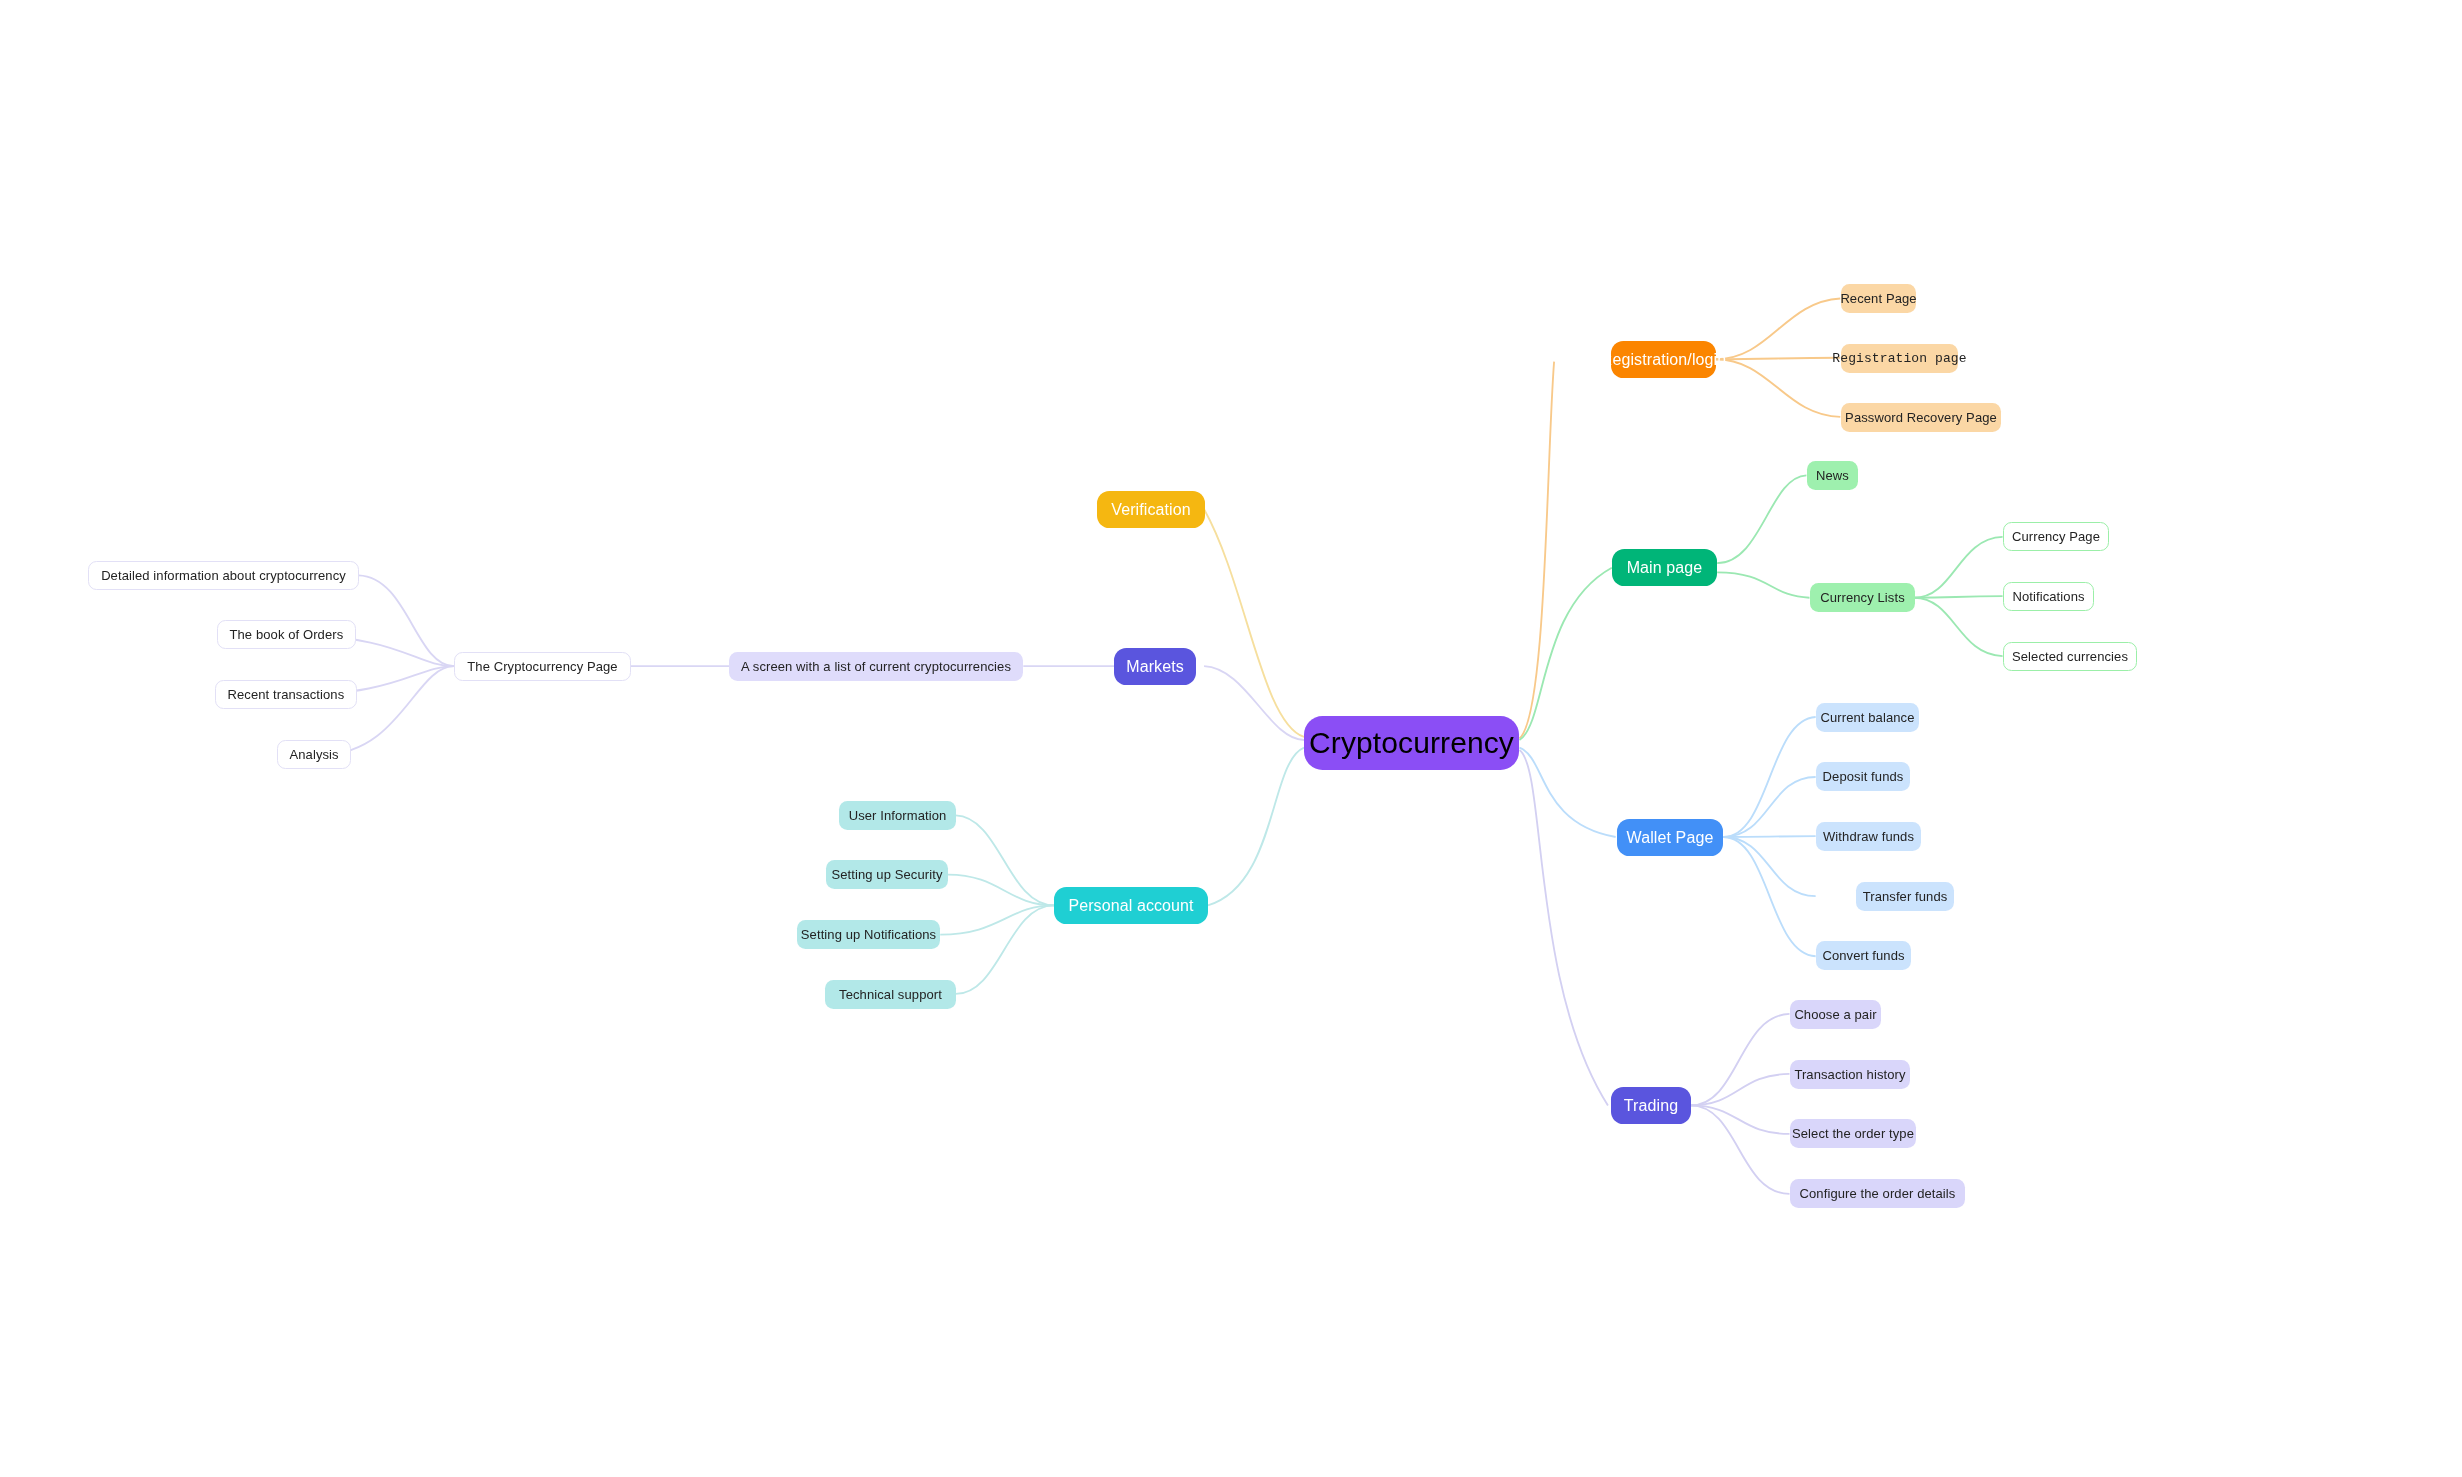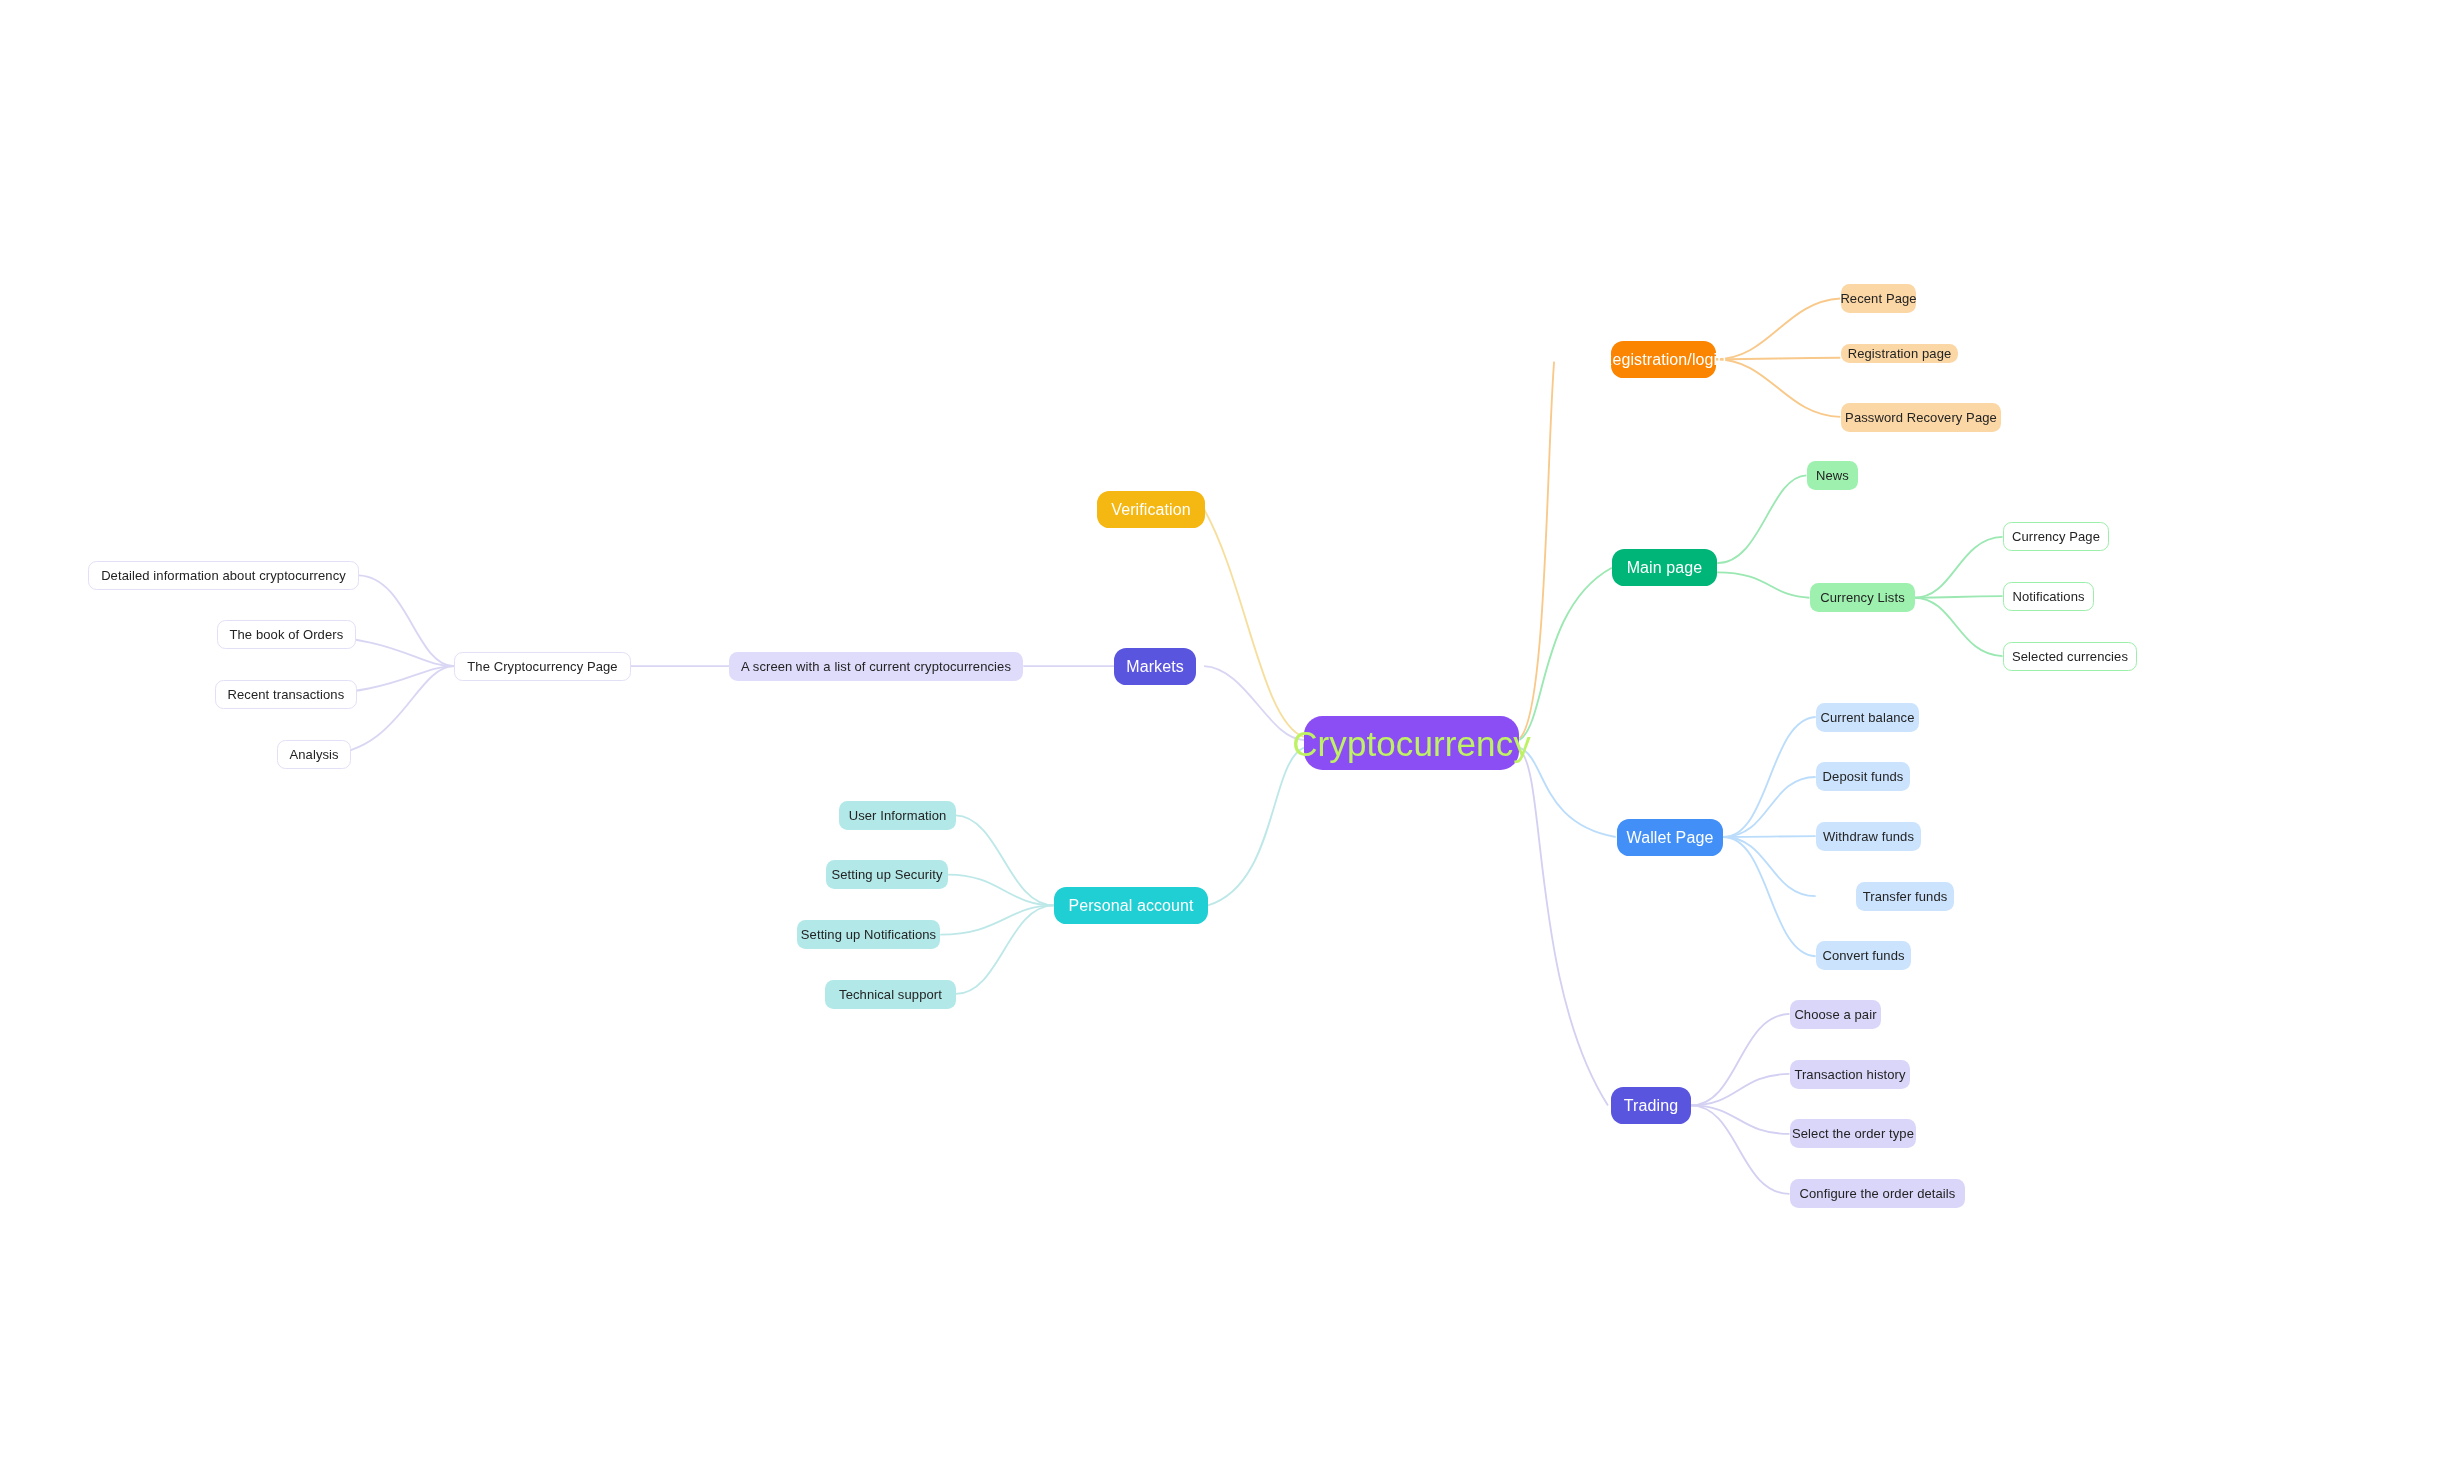--- a/index.html
+++ b/index.html
@@ -29,22 +29,22 @@
     justify-content: center;
     white-space: nowrap;
     border-radius: 10.8px;
     line-height: 1;
     letter-spacing: 0.1px;
   }
 
   
   .n-root {
     background: #8B4EF5;
-    color: #bef264;
-    font-size: 35px;
+    color: #000000;
+    font-size: 30px;
     border-radius: 18.5px;
     padding: 0 26px;
   }
 
   
   .n-l1 {
     color: #ffffff;
     font-size: 16px;
     border-radius: 12.3px;
     padding: 0 15.4px;
@@ -144,21 +144,21 @@
     <span>Cryptocurrency</span>
   </div>
 
   <div class="node n-l1 c-orange" style="left:1611px; top:341px; width:105px; height:37px;">
     <span>Registration/login</span>
   </div>
 
   <div class="node n-l2 f-orange" style="left:1841px; top:284px; width:75px; height:29px;">
     <span>Recent Page</span>
   </div>
-  <div class="node n-l2 f-orange" style="left:1841px; top:344px; width:117px; height:19px;">
+  <div class="node n-l2 f-orange" style="left:1841px; top:344px; width:117px; height:29px;font-family:Liberation Mono, monospace;">
     <span>Registration page</span>
   </div>
   <div class="node n-l2 f-orange" style="left:1841px; top:403px; width:160px; height:29px;">
     <span>Password Recovery Page</span>
   </div>
 
   <div class="node n-l1 c-green" style="left:1612px; top:549px; width:105px; height:37px;">
     <span>Main page</span>
   </div>
 

